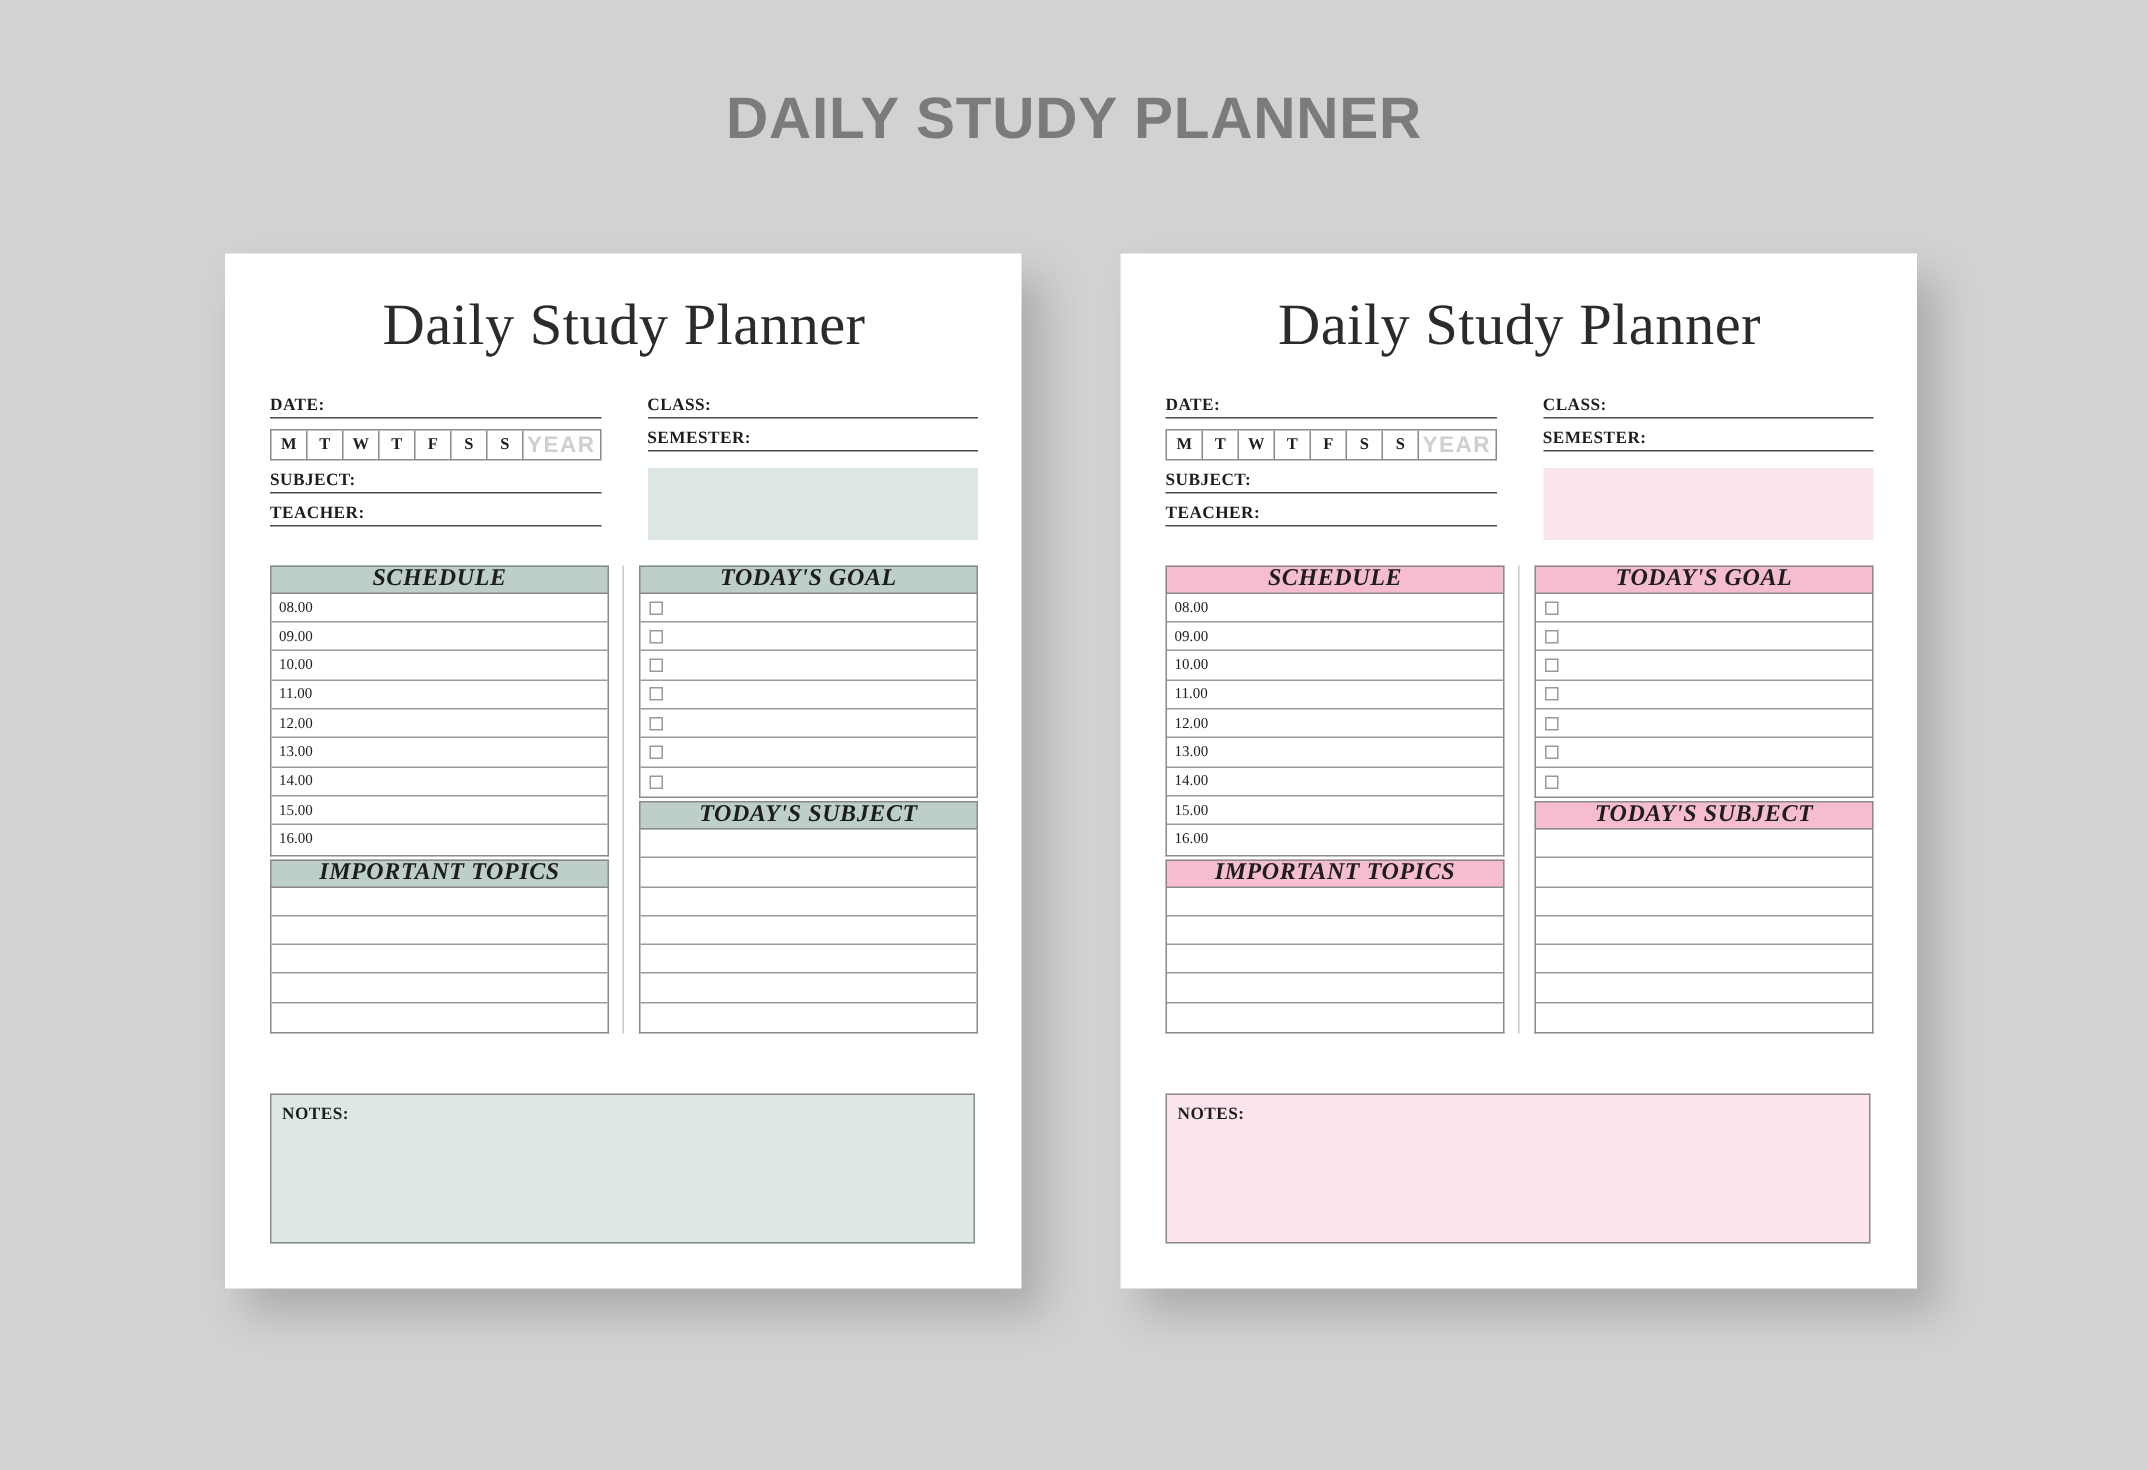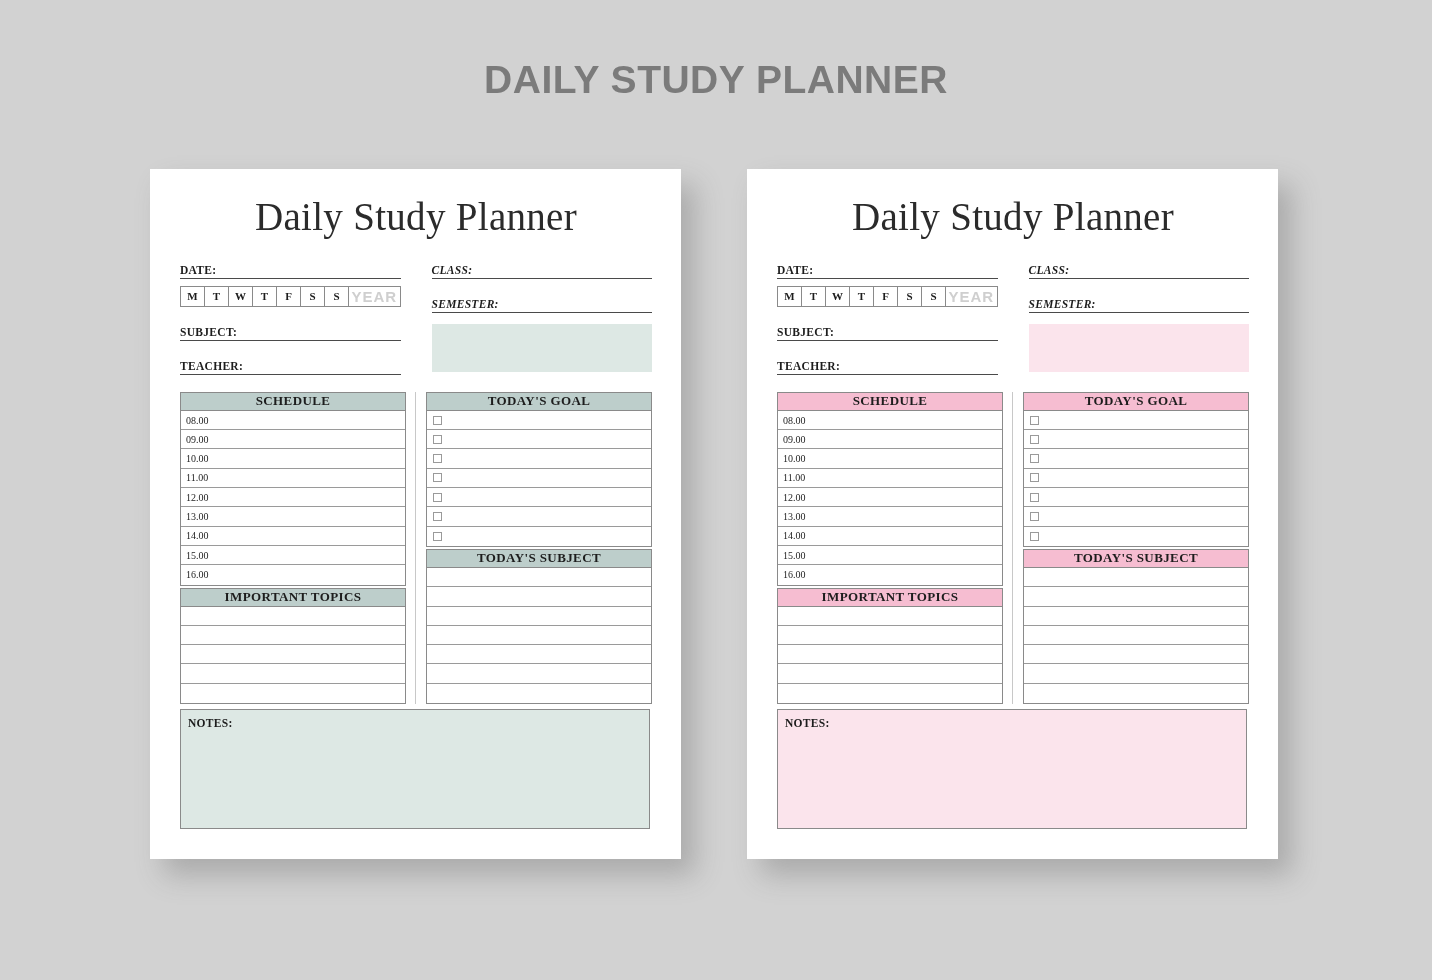--- a/index.html
+++ b/index.html
@@ -53,35 +53,35 @@
     margin-bottom: 18px;
   }
 
   
   .info-row {
     display: flex;
     gap: 16px;
     position: relative;
   }
   .info-col-left { width: 232px; }
-  .info-col-right { width: 232px; margin-left: 15px; font-style: italic; }
+  .info-col-right { width: 232px; margin-left: 15px; }
 
   .field {
     font-family: "Liberation Serif", serif;
     font-size: 11.5px;
     font-weight: bold;
     color: #1d1d1d;
     letter-spacing: 0.3px;
     border-bottom: 1.2px solid #4a4a4a;
     padding-bottom: 2px;
     height: 22px;
     display: flex;
     align-items: flex-end;
   }
-  .field.gap-top { margin-top: 12px; }
+  .field.gap-top { }
 
   .days {
     display: flex;
     margin-top: 7px;
     border: 1px solid #8a8a8a;
     height: 21px;
   }
   .day-cell {
     flex: 0 0 24px;
     border-right: 1px solid #8a8a8a;
@@ -126,27 +126,28 @@
   }
   .col-right { width: 228px; }
 
   .panel { width: 100%; }
   .panel + .panel { margin-top: 2px; }
 
   .panel-head {
     height: 19px;
     border: 1px solid #8a8a8a;
     font-family: "Liberation Serif", serif;
-    font-size: 13px;
+    font-size: 16px;
     font-weight: bold;
     letter-spacing: 0.4px;
     color: #1d1d1d;
     display: flex;
     align-items: center;
     justify-content: center;
+    font-style: italic;
   }
 
   .rows { border: 1px solid #8a8a8a; border-top: none; }
   .row {
     height: 19.3px;
     border-bottom: 1px solid #9a9a9a;
     display: flex;
     align-items: center;
     padding-left: 5px;
     font-family: "Liberation Serif", serif;
@@ -161,21 +162,21 @@
     height: 9px;
     border: 1.2px solid #9a9a9a;
     background: #fff;
   }
 
   .notes {
     position: absolute;
     left: 30px;
     bottom: 30px;
     width: 470px;
-    height: 120px;
+    height: 100px;
     border: 1px solid #8a8a8a;
     padding: 7px 0 0 7px;
     margin-top: 13px;
   }
   .notes-label {
     font-family: "Liberation Serif", serif;
     font-size: 11.5px;
     font-weight: bold;
     color: #1d1d1d;
     letter-spacing: 0.3px;

